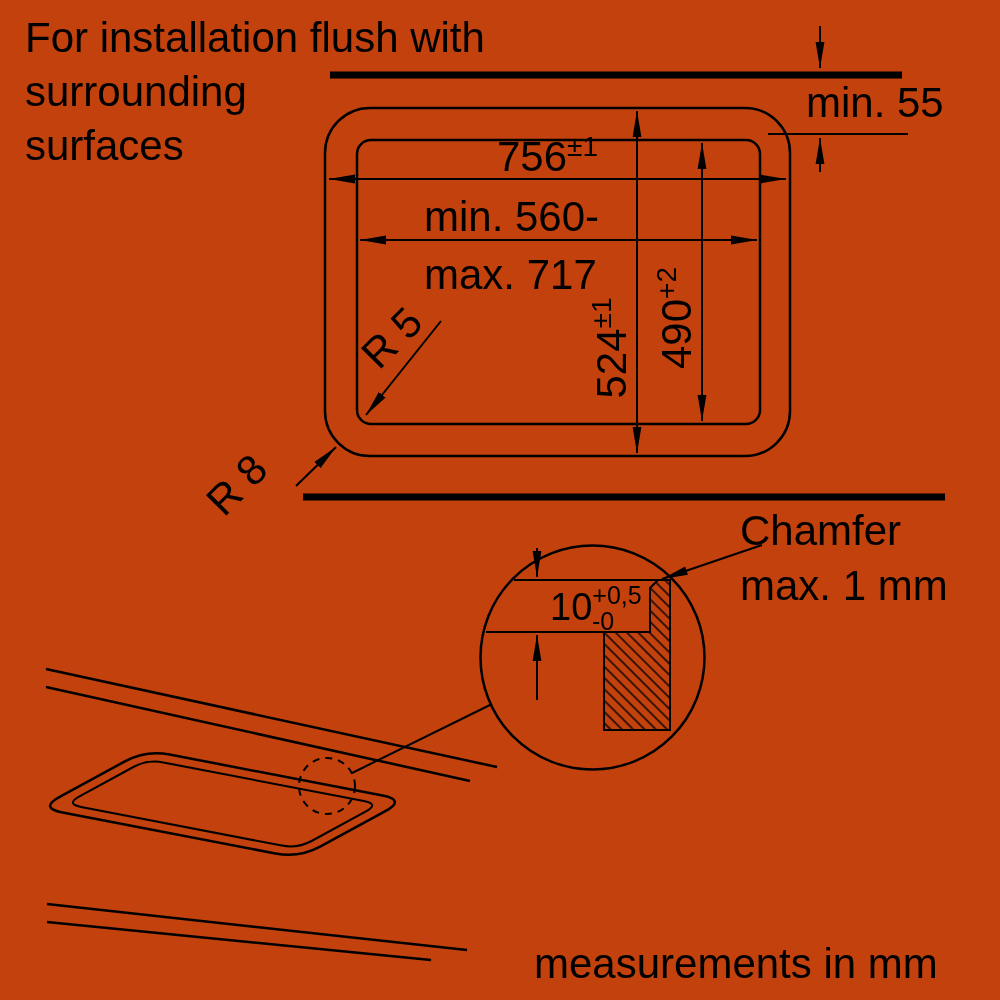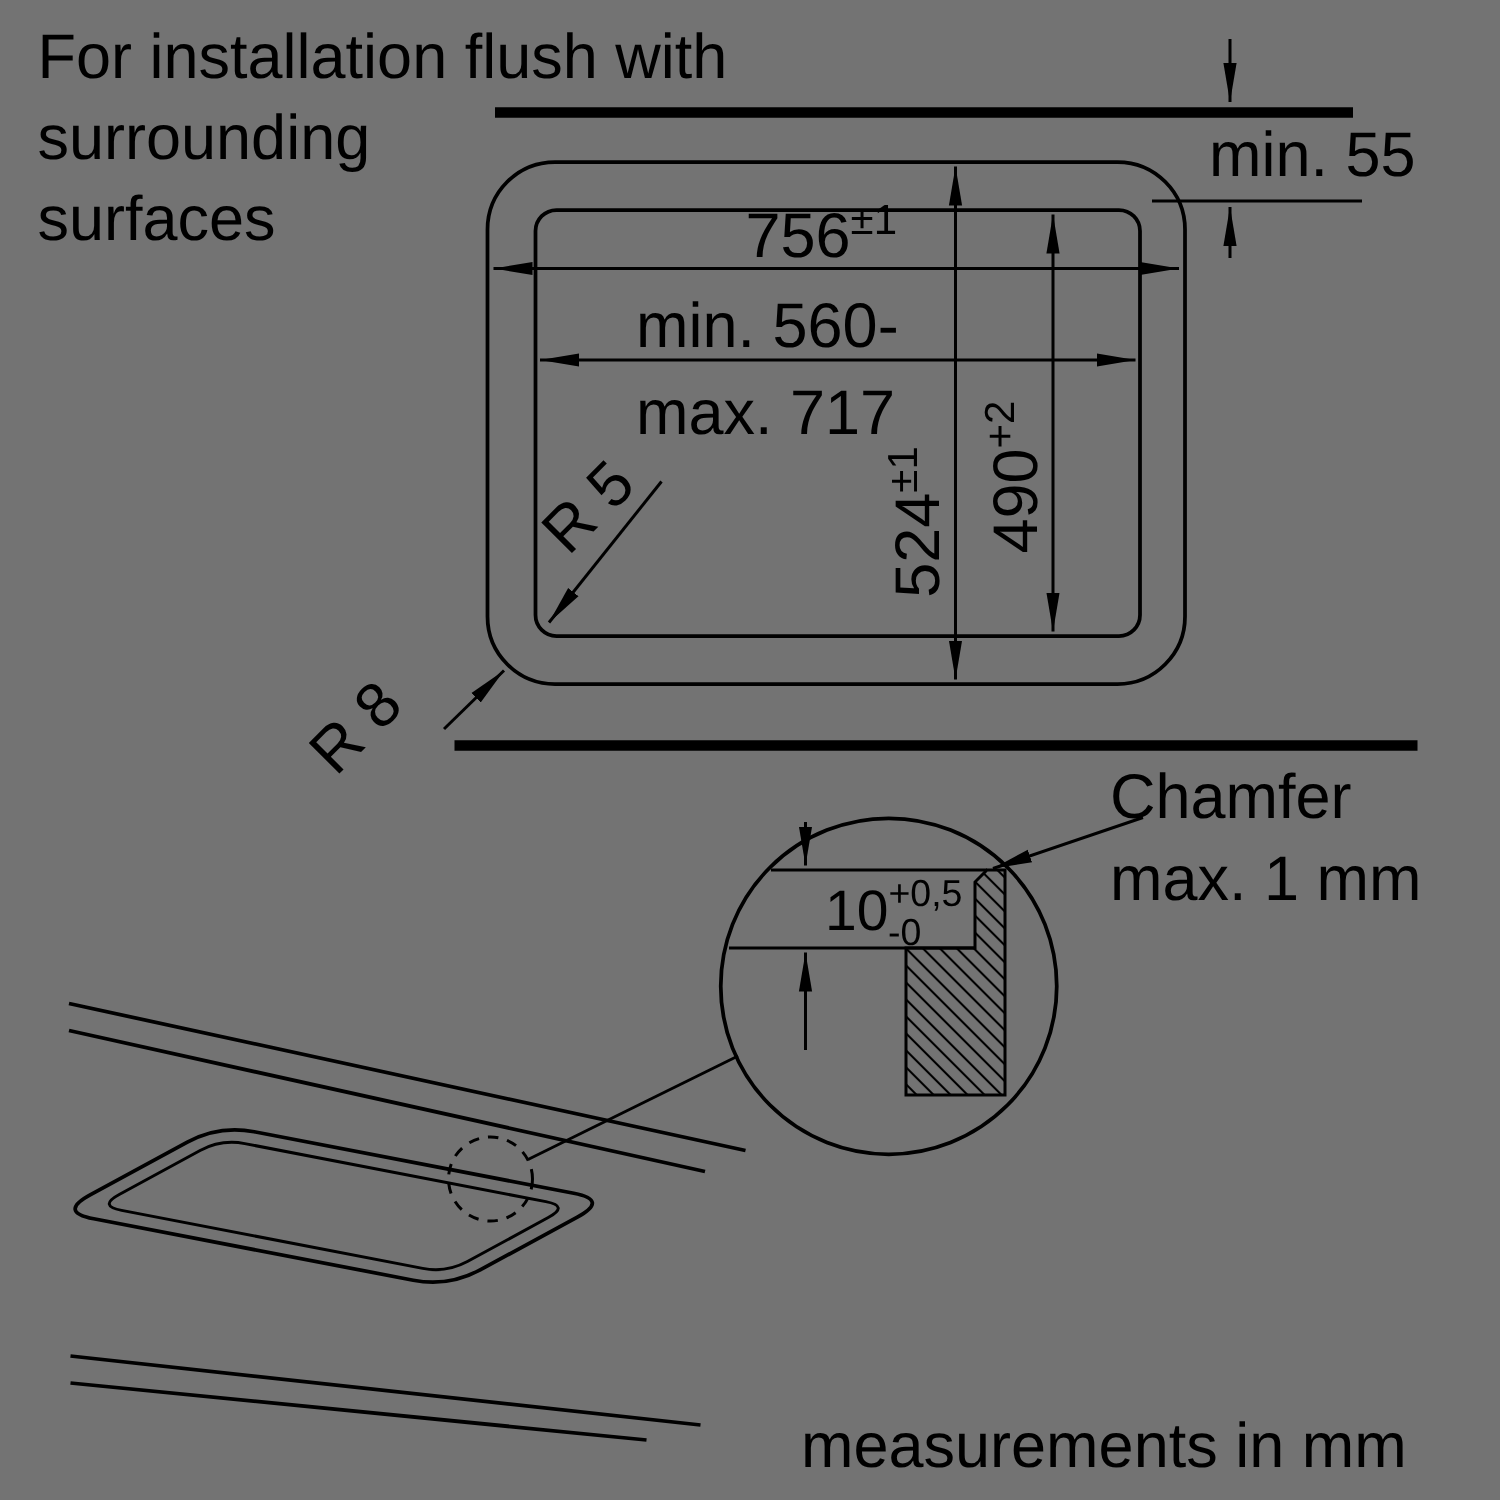--- a/index.html
+++ b/index.html
@@ -1,16 +1,16 @@
 <!DOCTYPE html>
 <html><head>
 <meta charset="utf-8">
 <style>
   html,body{margin:0;padding:0;background:#ffffff;}
-  .page{width:1000px;height:1000px;position:relative;background:#737373;overflow:hidden;}
+  .page{width:1000px;height:1000px;position:relative;background:#c2410c;overflow:hidden;}
   svg{display:block;}
   svg text{font-family:"Liberation Sans","DejaVu Sans",sans-serif;fill:#000000;}
   .t42{font-size:42px;}
   .t38{font-size:38px;}
   .sup{font-size:28px;}
   .sup25{font-size:25px;}
   .thick{stroke:#000;stroke-width:7;fill:none;}
   .ln25{stroke:#000;stroke-width:2.5;fill:none;}
   .ln20{stroke:#000;stroke-width:2;fill:none;}
   .dim{stroke:#000;stroke-width:2;fill:none;}

